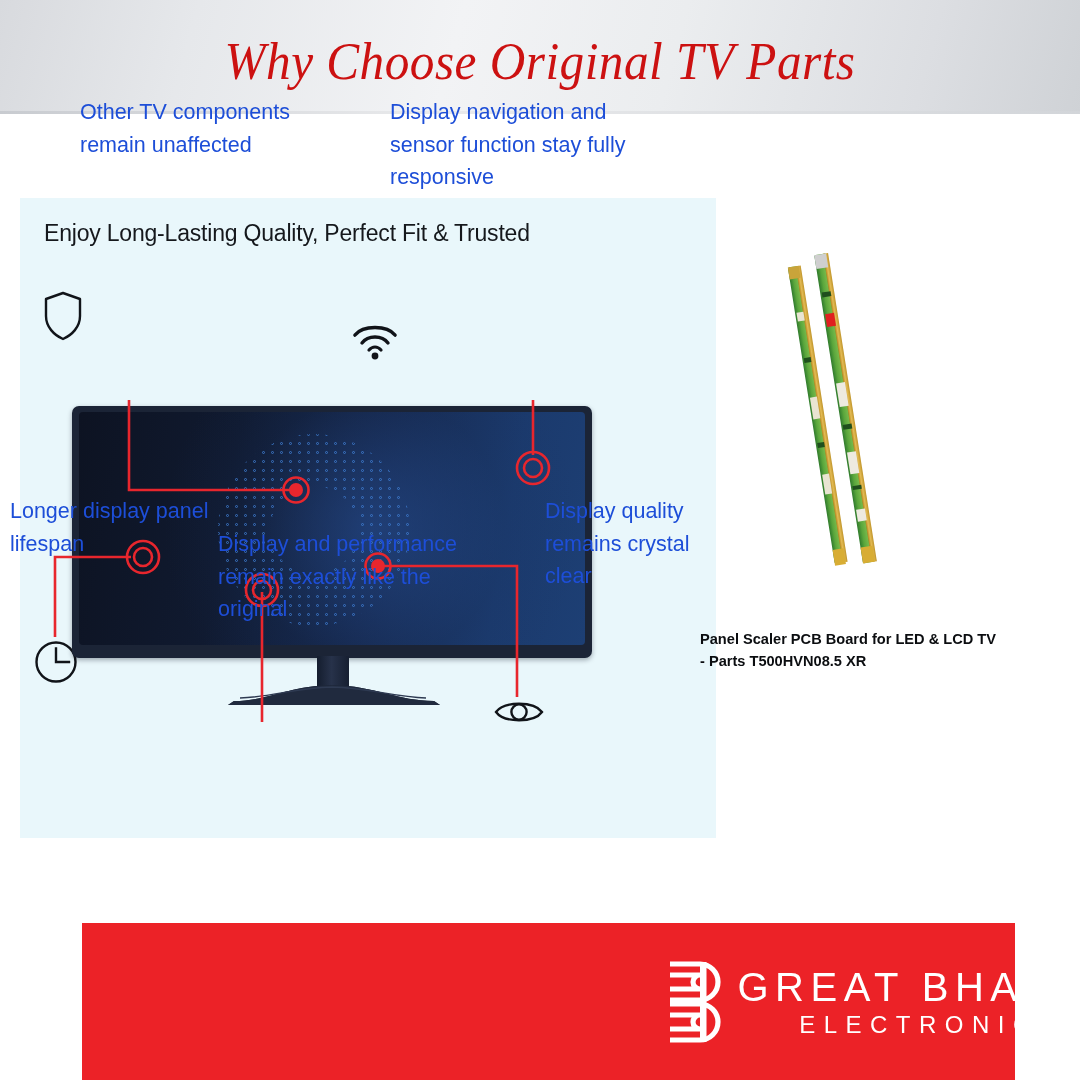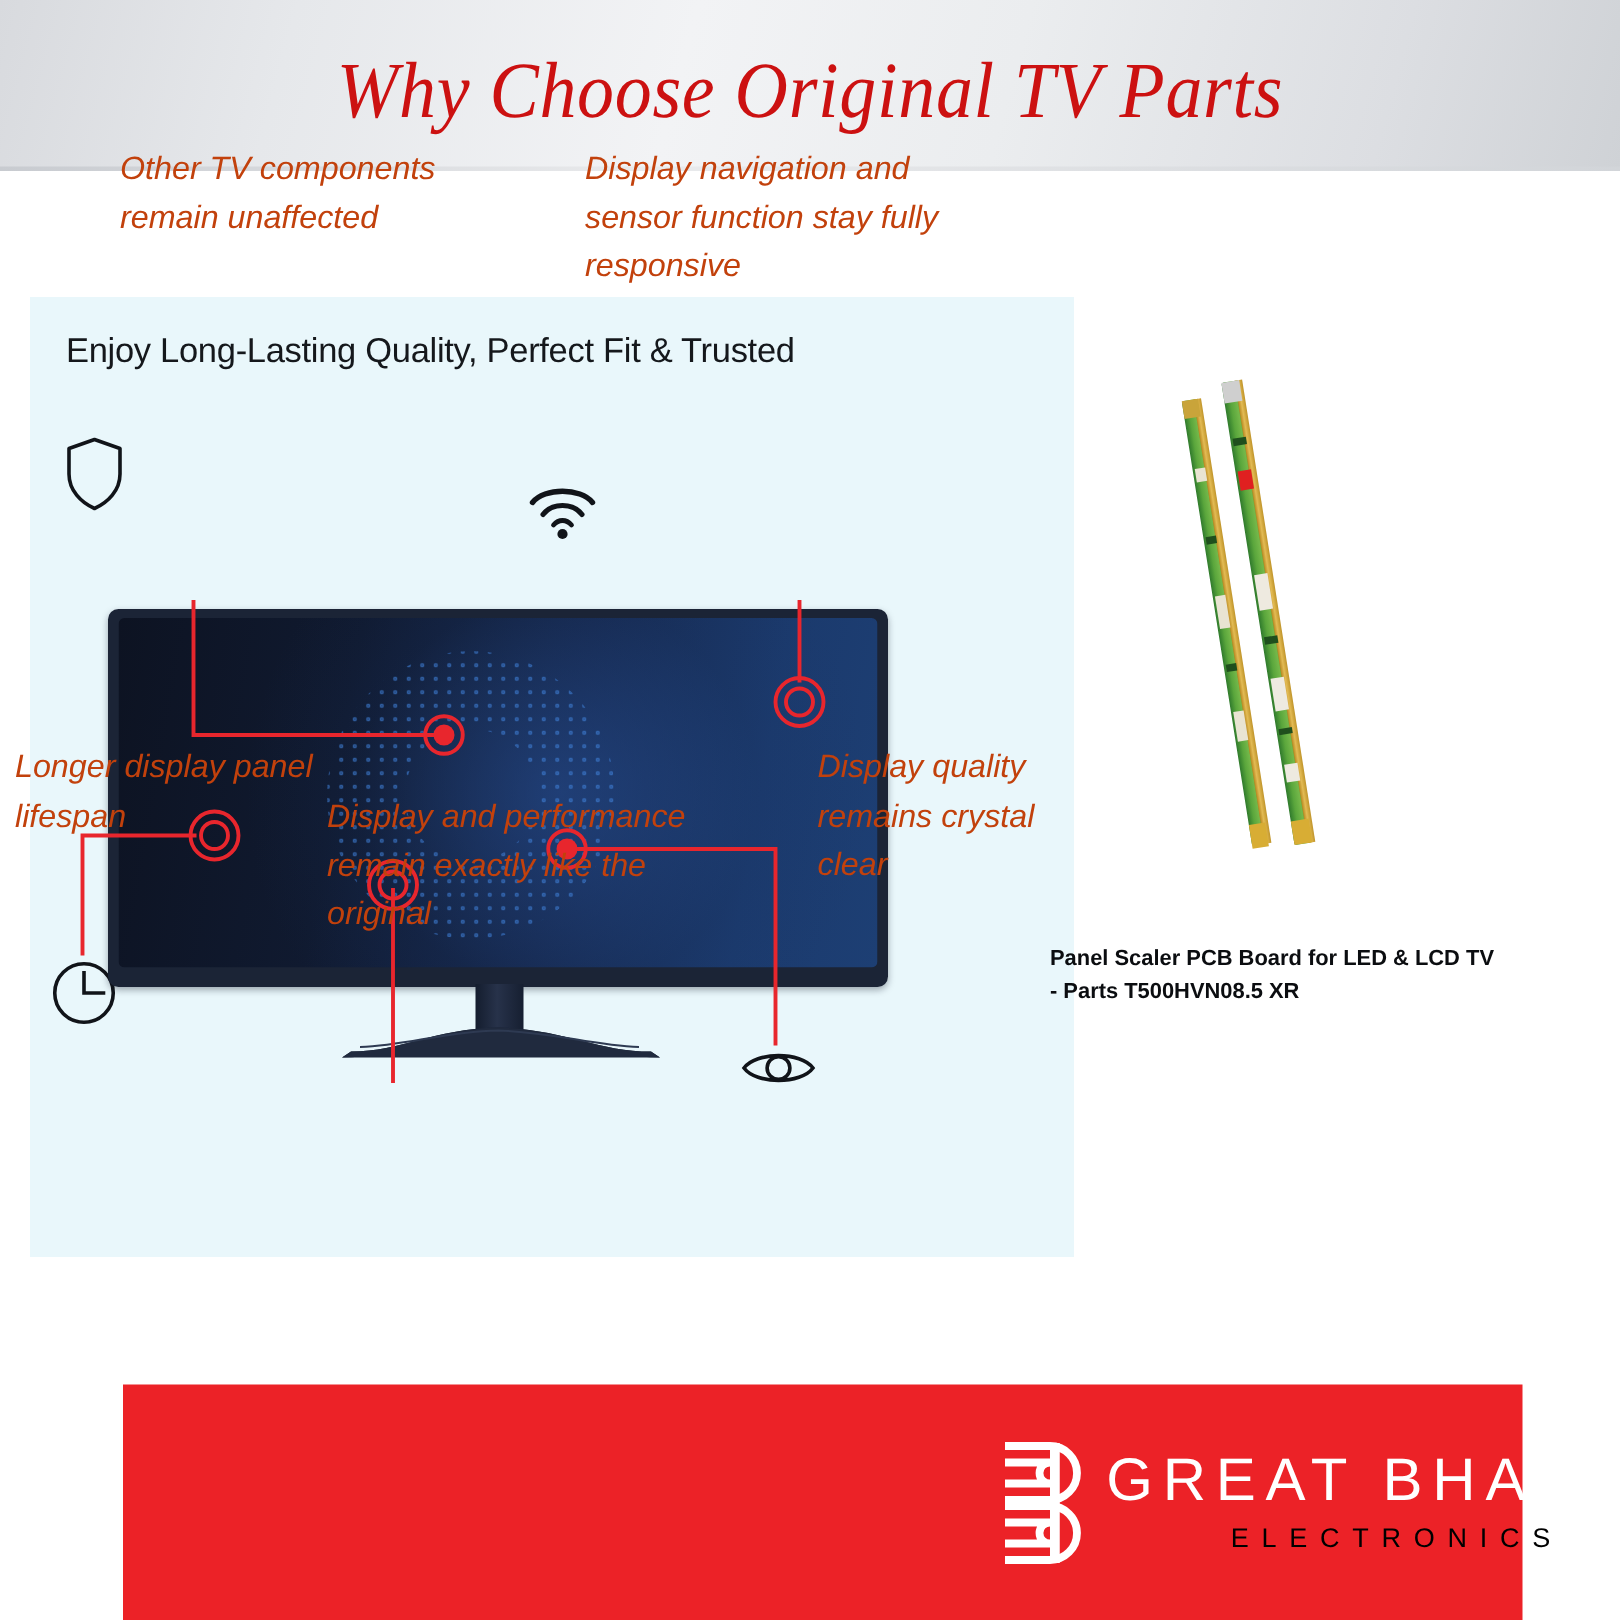--- a/index.html
+++ b/index.html
@@ -39,21 +39,21 @@
     background: #e9f7fb;
   }
   .panel-heading {
     position: absolute; left: 24px; top: 22px;
     font-size: 23px; color: #15181c; font-weight: 400;
     letter-spacing: -0.2px;
     white-space: nowrap;
   }
 
   
-  .feat { position: absolute; font-size: 21.5px; line-height: 32.5px; color: #c2410c; font-style: italic; }
+  .feat { position: absolute; font-size: 21.5px; line-height: 32.5px; color: #1d4ed8; }
 
   .feat-other   { left: 80px;  top: 96px;  width: 250px; }
   .feat-smooth  { left: 390px; top: 96px;  width: 250px; }
   .feat-longer  { left: 10px;  top: 495px; width: 200px; }
   .feat-feature { left: 218px; top: 528px; width: 280px; }
   .feat-display { left: 525px; top: 495px; width: 190px; margin-left: 20px; }
 
   
   .icon { position: absolute; }
   .icon svg { display: block; }
@@ -109,21 +109,21 @@
     position: absolute; left: 0; top: 0; width: 1038px; height: 157px;
     display: flex; align-items: center; justify-content: flex-end; gap: 10px;
   }
   .logo-mark { width: 62px; height: 96px; flex: 0 0 auto; }
   .logo-text { display: flex; flex-direction: column; align-items: center; }
   .brand-main {
     color:#fff; font-size: 40px; font-weight: 400; letter-spacing: 6.5px;
     line-height: 46px;
   }
   .brand-sub {
-    color:#000000; font-size: 18px; font-weight: 400; letter-spacing: 8.5px;
+    color:#ffffff; font-size: 24px; font-weight: 400; letter-spacing: 8.5px;
     line-height: 30px; padding-left: 5px;
   }
 </style>
 </head>
 <body>
 
 <div id="page">
 
   <div class="header-band">
     <div class="header-title">Why Choose Original TV Parts</div>

